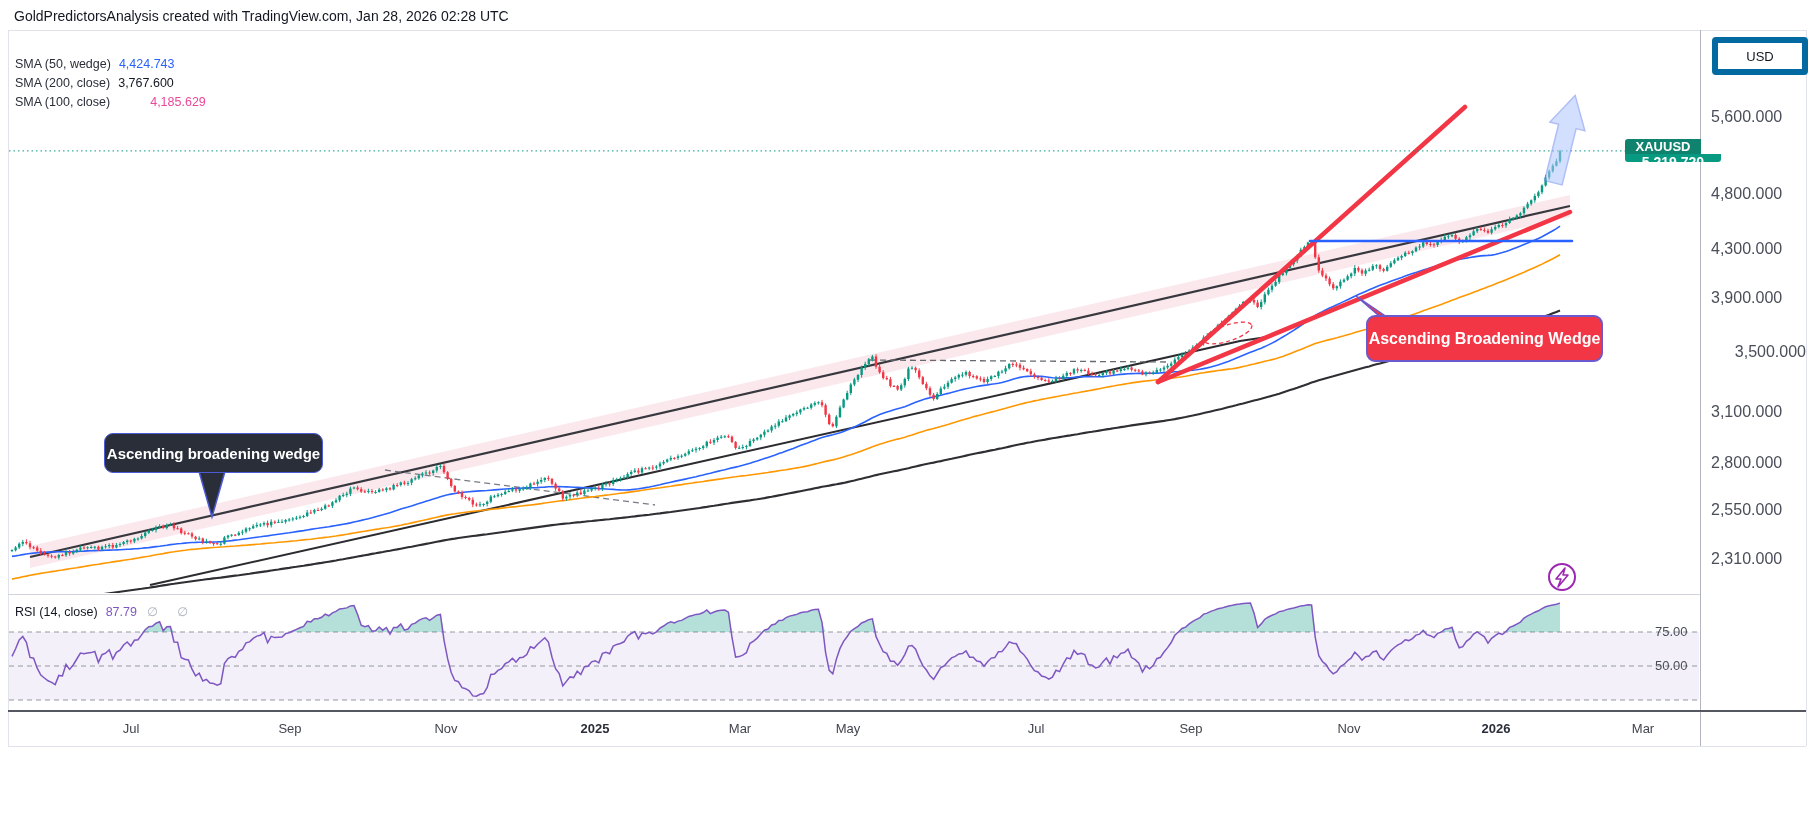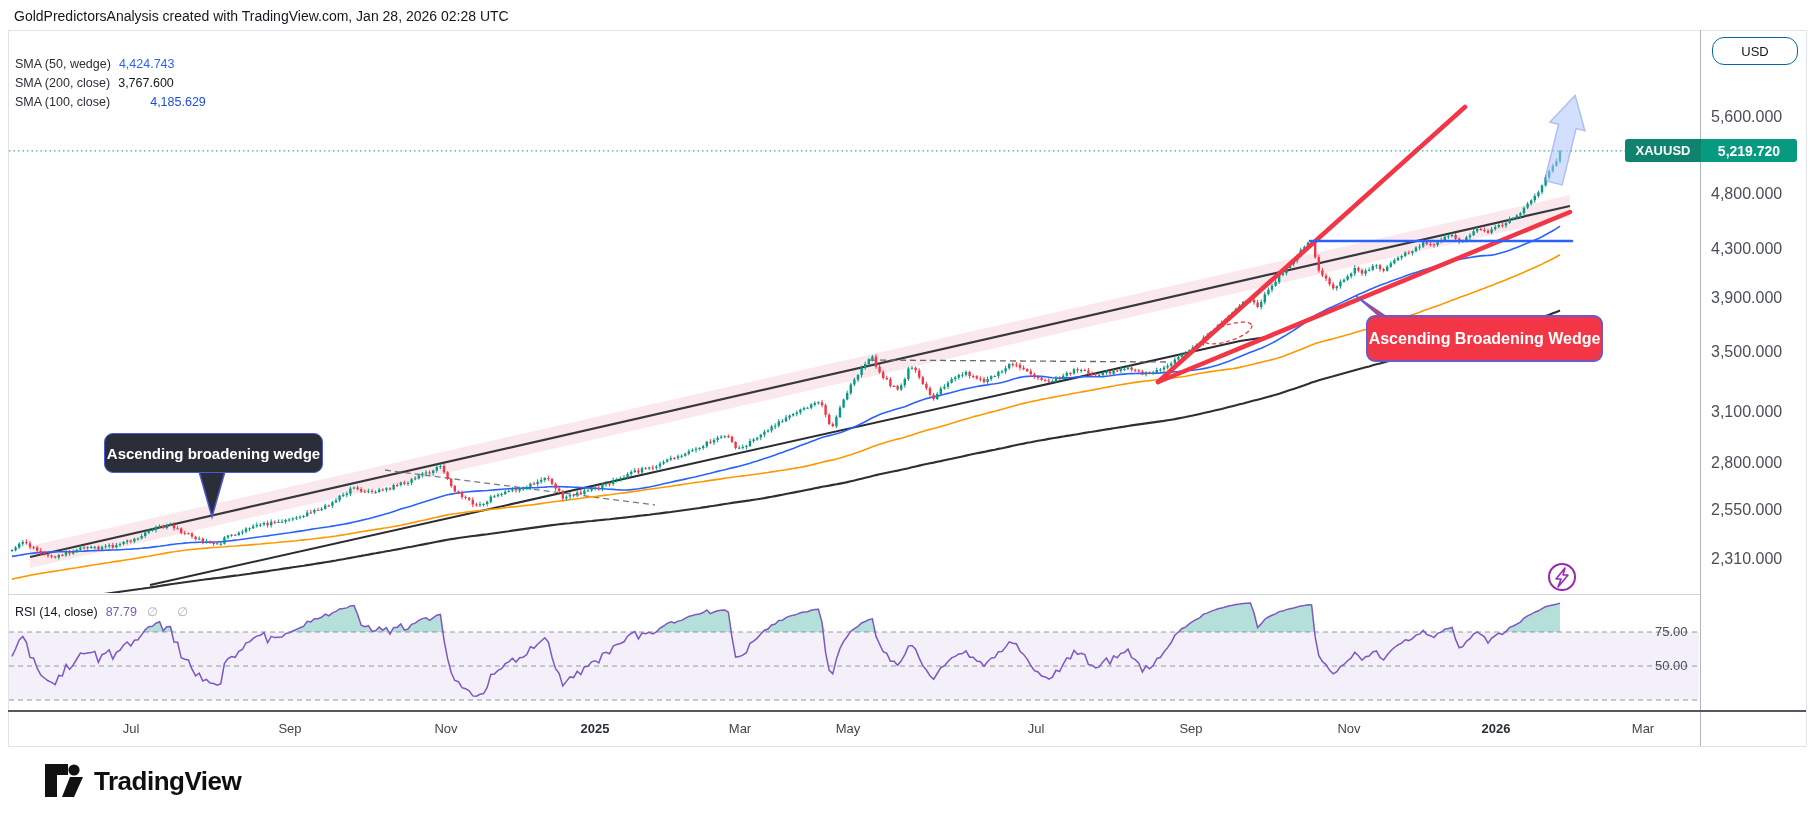--- a/index.html
+++ b/index.html
@@ -9,29 +9,29 @@
   .abs{position:absolute;}
   .title-bar{left:14px;top:8px;font-size:14px;color:#131722;}
   .legend{left:15px;top:37px;font-size:13.5px;white-space:nowrap;}
   .legend .sym{color:#131722;}
   .legend .ohlc span{color:#089981;margin-left:9px;}
   .ind-row{position:absolute;left:15px;font-size:12.5px;color:#131722;white-space:nowrap;}
   .ind-row .val{margin-left:8px;font-weight:400;}
   .rsi-legend{left:15px;top:604px;font-size:12.5px;color:#131722;white-space:nowrap;}
   .rsi-legend .val{color:#7E57C2;margin-left:8px;}
   .rsi-legend .empties{color:#B2B5BE;margin-left:10px;letter-spacing:8px;}
-  .usd-btn{left:1712px;top:37px;width:84px;height:26px;border:1px solid #0369a1;border-radius:12px;
+  .usd-btn{left:1712px;top:37px;width:84px;height:26px;border:6px solid #0369a1;border-radius:4px;
            display:flex;align-items:center;justify-content:center;font-size:13px;color:#131722;background:#fff;}
   .price-label{position:absolute;left:1711px;width:95px;font-size:16px;color:#4A4E59;}
   .rsi-tick{position:absolute;left:1655px;width:95px;font-size:13px;color:#4A4E59;}
   .time-label{position:absolute;top:721px;width:70px;margin-left:-35px;text-align:center;
               font-size:13px;color:#42454E;}
   .time-label.year{font-weight:700;color:#2A2E39;}
   .price-tag{left:1625px;top:140px;height:23px;display:flex;border-radius:3px;overflow:hidden;
-             font-weight:700;color:#fff;}
+             font-weight:700;color:#fff;flex-direction:column;}
   .price-tag .sym{background:#10836E;width:76px;display:flex;align-items:center;justify-content:center;font-size:13px;}
   .price-tag .val{background:#089981;width:96px;display:flex;align-items:center;justify-content:center;font-size:14px;}
   .bubble{position:absolute;display:flex;align-items:center;justify-content:center;
           font-weight:700;color:#fff;border-radius:9px;}
   .bubble-dark{left:104px;top:433px;width:217px;height:38px;background:#2A2E39;
                border:1.5px solid #4C5BD4;font-size:15px;}
   .bubble-red{left:1366px;top:315px;width:233px;height:43px;background:#F23645;
               border:2px solid #6A5ACD;font-size:16px;}
   .logo{left:44px;top:763px;display:flex;align-items:center;gap:10px;}
   .logo-text{font-size:26px;font-weight:800;color:#0F0F0F;letter-spacing:-0.5px;}
@@ -89,40 +89,40 @@
       <line x1="1700" y1="30" x2="1700" y2="746" stroke="#B2B5BE" stroke-width="1" shape-rendering="crispEdges"></line>
       <line x1="8" y1="594" x2="1700" y2="594" stroke="#D1D4DC" stroke-width="1" shape-rendering="crispEdges"></line>
       <line x1="8" y1="711" x2="1806" y2="711" stroke="#555861" stroke-width="1.4" shape-rendering="crispEdges"></line>
     </svg>
 
   <div class="abs title-bar">GoldPredictorsAnalysis created with TradingView.com, Jan 28, 2026 02:28 UTC</div>
 
   <div id="indicator-legend">
       <div class="ind-row" style="top: 57px;"><span style="color: rgb(42, 46, 57);">SMA (50, wedge)</span><span class="val" style="color: rgb(41, 98, 255);">4,424.743</span></div>
       <div class="ind-row" style="top: 76px;"><span style="color: rgb(42, 46, 57);">SMA (200, close)</span><span class="val" style="color: rgb(19, 23, 34);">3,767.600</span></div>
-      <div class="ind-row" style="top: 95px;"><span style="color: rgb(42, 46, 57);">SMA (100, close)</span><span class="val" style="color: #1d4ed8; margin-left: 40px;">4,185.629</span></div>
+      <div class="ind-row" style="top: 95px;"><span style="color: rgb(42, 46, 57);">SMA (100, close)</span><span class="val" style="color: #ec4899; margin-left: 40px;">4,185.629</span></div>
     </div>
 
   <div class="abs rsi-legend">
     <span>RSI (14, close)</span><span class="val">87.79</span><span class="empties">∅ ∅</span>
   </div>
 
   <div class="abs usd-btn">USD</div>
 
   <div class="abs price-tag" style="top: 139.4px;">
     <div class="sym">XAUUSD</div>
     <div class="val">5,219.720</div>
   </div>
 
   <div id="price-axis">
       <div class="price-label" style="top: 107.739px;">5,600.000</div>
       <div class="price-label" style="top: 184.814px;">4,800.000</div>
       <div class="price-label" style="top: 239.815px;">4,300.000</div>
       <div class="price-label" style="top: 288.634px;">3,900.000</div>
-      <div class="price-label" style="top: 342.741px;">3,500.000</div>
+      <div class="price-label" style="top: 342.741px; text-align: right;">3,500.000</div>
       <div class="price-label" style="top: 403.421px;">3,100.000</div>
       <div class="price-label" style="top: 454.313px;">2,800.000</div>
       <div class="price-label" style="top: 501.076px;">2,550.000</div>
       <div class="price-label" style="top: 550.499px;">2,310.000</div>
     </div>
   <div id="rsi-axis">
       <div class="rsi-tick" style="top: 624px;">75.00</div>
       <div class="rsi-tick" style="top: 658px;">50.00</div>
     </div>
   <div id="time-axis">
@@ -135,22 +135,14 @@
       <div class="time-label" style="left: 1036px;">Jul</div>
       <div class="time-label" style="left: 1191px;">Sep</div>
       <div class="time-label" style="left: 1349px;">Nov</div>
       <div class="time-label year" style="left: 1496px;">2026</div>
       <div class="time-label" style="left: 1643px;">Mar</div>
     </div>
 
   <div class="bubble bubble-dark">Ascending broadening wedge</div>
   <div class="bubble bubble-red">Ascending Broadening Wedge</div>
 
-  <div class="abs logo">
-    <svg width="40" height="36" viewBox="0 0 40 36">
-      <path d="M1,1 h23 v11 h-11 v22 h-12 z" fill="#111"></path>
-      <circle cx="30" cy="7" r="5.6" fill="#111"></circle>
-      <path d="M26,14 h13 l-9,20 h-12 z" fill="#111" transform="translate(0,0)"></path>
-    </svg>
-    <span class="logo-text">TradingView</span>
-  </div>
 
 </div>
 
 </body></html>

